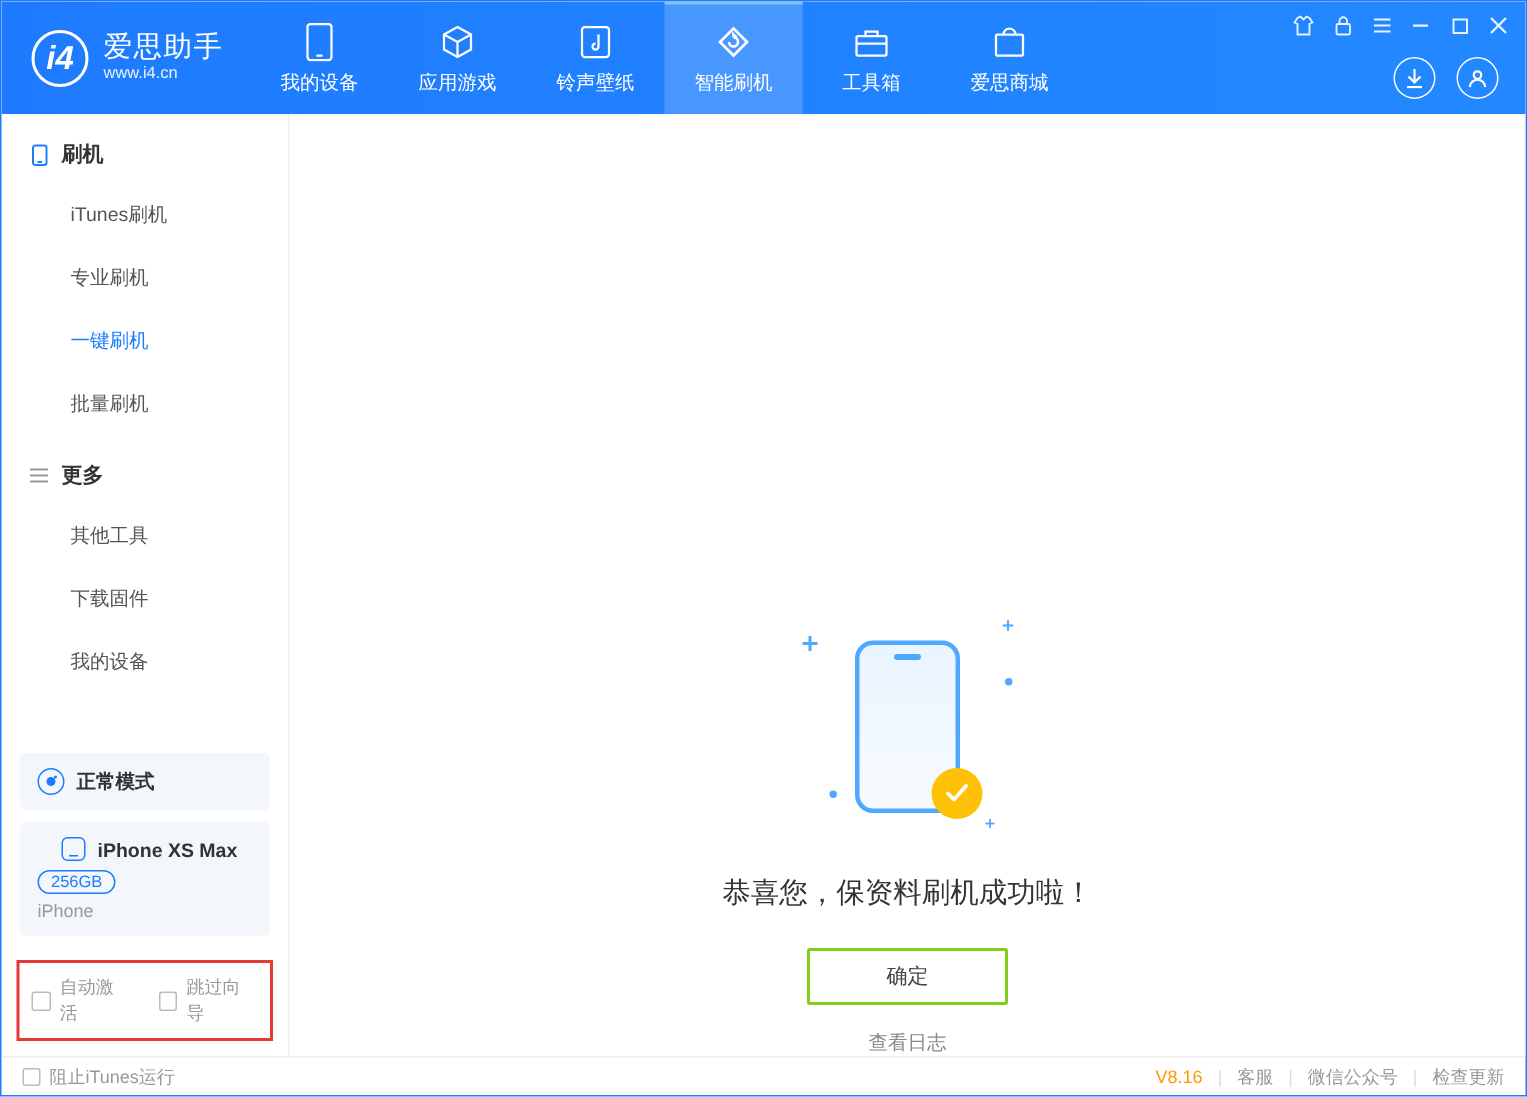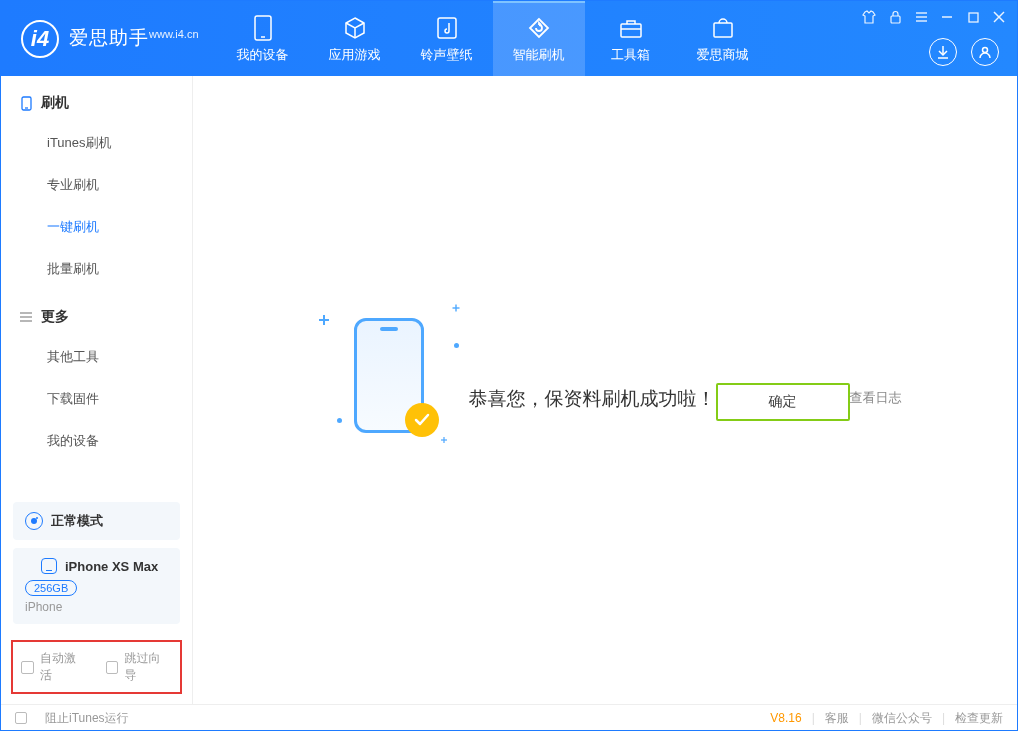--- a/index.html
+++ b/index.html
@@ -1,21 +1,21 @@
 <!DOCTYPE html>
 <html><head>
 <meta charset="utf-8">
 <style>
 * { margin: 0; padding: 0; box-sizing: border-box; font-family: "Microsoft YaHei", Arial, sans-serif; }
 body { background: #fff; width: 1018px; height: 731px; border: 1px solid #1e7bff; position: relative; }
 
 .header { height: 75px; background: linear-gradient(to right, #1e7bff, #2388ff); display: flex; align-items: center; color: #fff; position: relative; }
 .logo-block { display: flex; align-items: center; padding: 0 18px 0 20px; gap: 10px; }
 .logo-circle { width: 38px; height: 38px; border: 2.5px solid #fff; border-radius: 50%; display: flex; align-items: center; justify-content: center; font-size: 22px; font-weight: bold; font-style: italic; }
-.logo-text { display: flex; line-height: 1.1; }
+.logo-text { display: flex; flex-direction: column; line-height: 1.1; }
 .logo-text .cn { font-size: 19px; font-weight: 500; letter-spacing: 1px;}
 .logo-text .en { font-size: 11px; opacity: .9;}
 
 .nav { display: flex; height: 100%; }
 .nav-item { width: 92px; display: flex; flex-direction: column; align-items: center; justify-content: center; gap: 6px; cursor: pointer; font-size: 13px; }
 .nav-item.active { background: rgba(255,255,255,.18); border-top: 2px solid #7fc3ff; padding-top:0; }
 .nav-item:not(.active) { border-top: 2px solid transparent;}
 .nav-icon { width: 24px; height: 24px; display:flex; align-items:center; justify-content:center; }
 
 .window-controls { position: absolute; right: 10px; top: 8px; display: flex; gap: 10px; align-items:center;}
@@ -41,21 +41,21 @@
 .device-row1 { display:flex; align-items:center; gap:8px; font-weight:600; color:#333;padding-left:16px;}
 .device-row1 .dico { width:16px; height:16px; border:1.5px solid #1e7bff; border-radius:4px; position:relative;}
 .device-row1 .dico::after{content:""; position:absolute; left:4px; right:4px; bottom:2px; height:1.5px; background:#1e7bff;}
 .device-cap { display:inline-block; margin-top:6px; padding:1px 8px; border:1px solid #1e7bff; color:#1e7bff; border-radius:10px; font-size:11px; }
 .device-sub { margin-top:4px; color:#999; font-size:12px;}
 
 .bottom-options { border:2px solid #e53935; margin: 8px 10px 10px 10px; padding: 8px 8px; display:flex; gap:18px; align-items:center; }
 .chk { display:flex; align-items:center; gap:6px; font-size:12px; color:#999; cursor:pointer;}
 .chk .box { width:13px; height:13px; border:1px solid #bbb; border-radius:2px; }
 
-.main { flex:1; display:flex; flex-direction:row; align-items:center; justify-content:center; background:#fff; position:relative;}
+.main { flex:1; display:flex; flex-direction:column; align-items:center; justify-content:flex-end; background:#fff; position:relative;}
 .phone-wrap { position:relative; width:160px; height:160px; display:flex; align-items:center; justify-content:center; margin-top:-30px;}
 .phone { width:70px; height:115px; border:3px solid #4ea8ff; border-radius:12px; position:relative; background:linear-gradient(#eaf4ff,#f7fbff); }
 .phone::before { content:""; position:absolute; left:50%; top:6px; transform:translateX(-50%); width:18px; height:4px; background:#4ea8ff; border-radius:3px;}
 .badge { position:absolute; right:30px; bottom:18px; width:34px; height:34px; background:#ffc107; border-radius:50%; display:flex; align-items:center; justify-content:center;}
 .badge svg { width:18px; height:18px;}
 .spark { position:absolute; width:10px; height:10px; }
 .spark::before,.spark::after{content:"";position:absolute;background:#4ea8ff;}
 .spark::before{left:4px;top:0;width:2px;height:10px;}
 .spark::after{left:0;top:4px;width:10px;height:2px;}
 .spark.s1{left:10px;top:20px;}
@@ -63,21 +63,21 @@
 .spark.s3{right:20px;bottom:10px;transform:scale(.6);} 
 .dot{position:absolute;width:5px;height:5px;border-radius:50%;background:#4ea8ff;}
 .dot.d1{left:28px;bottom:32px;}
 .dot.d2{right:10px;top:48px;}
 
 .success-text { font-size:19px; color:#333; font-weight:500; margin-top: 18px;}
 .ok-btn { margin-top: 24px; padding: 8px 51px; border:2px solid #84cc16; background:#fff; font-size:14px; color:#444; cursor:pointer; border-radius:2px;}
 .log-link { margin-top: 16px; font-size:13px; color:#888; cursor:pointer;}
 
 .footer { height:27px; border-top:1px solid #eee; display:flex; align-items:center; font-size:12px; color:#999; padding: 0 14px;}
-.footer .f-left{display:flex;align-items:center;gap:18px;}
+.footer .f-left{display:flex;align-items:center;gap:6px;}
 .footer .f-left .box{width:12px;height:12px;border:1px solid #bbb;border-radius:2px;}
 .footer .spacer{flex:1;}
 .footer .ver{color:#ff9800;}
 .footer .sep{margin:0 10px;color:#ddd;}
 .footer .flink{cursor:pointer;}
 </style>
 </head>
 <body>
 
 <div class="header">

